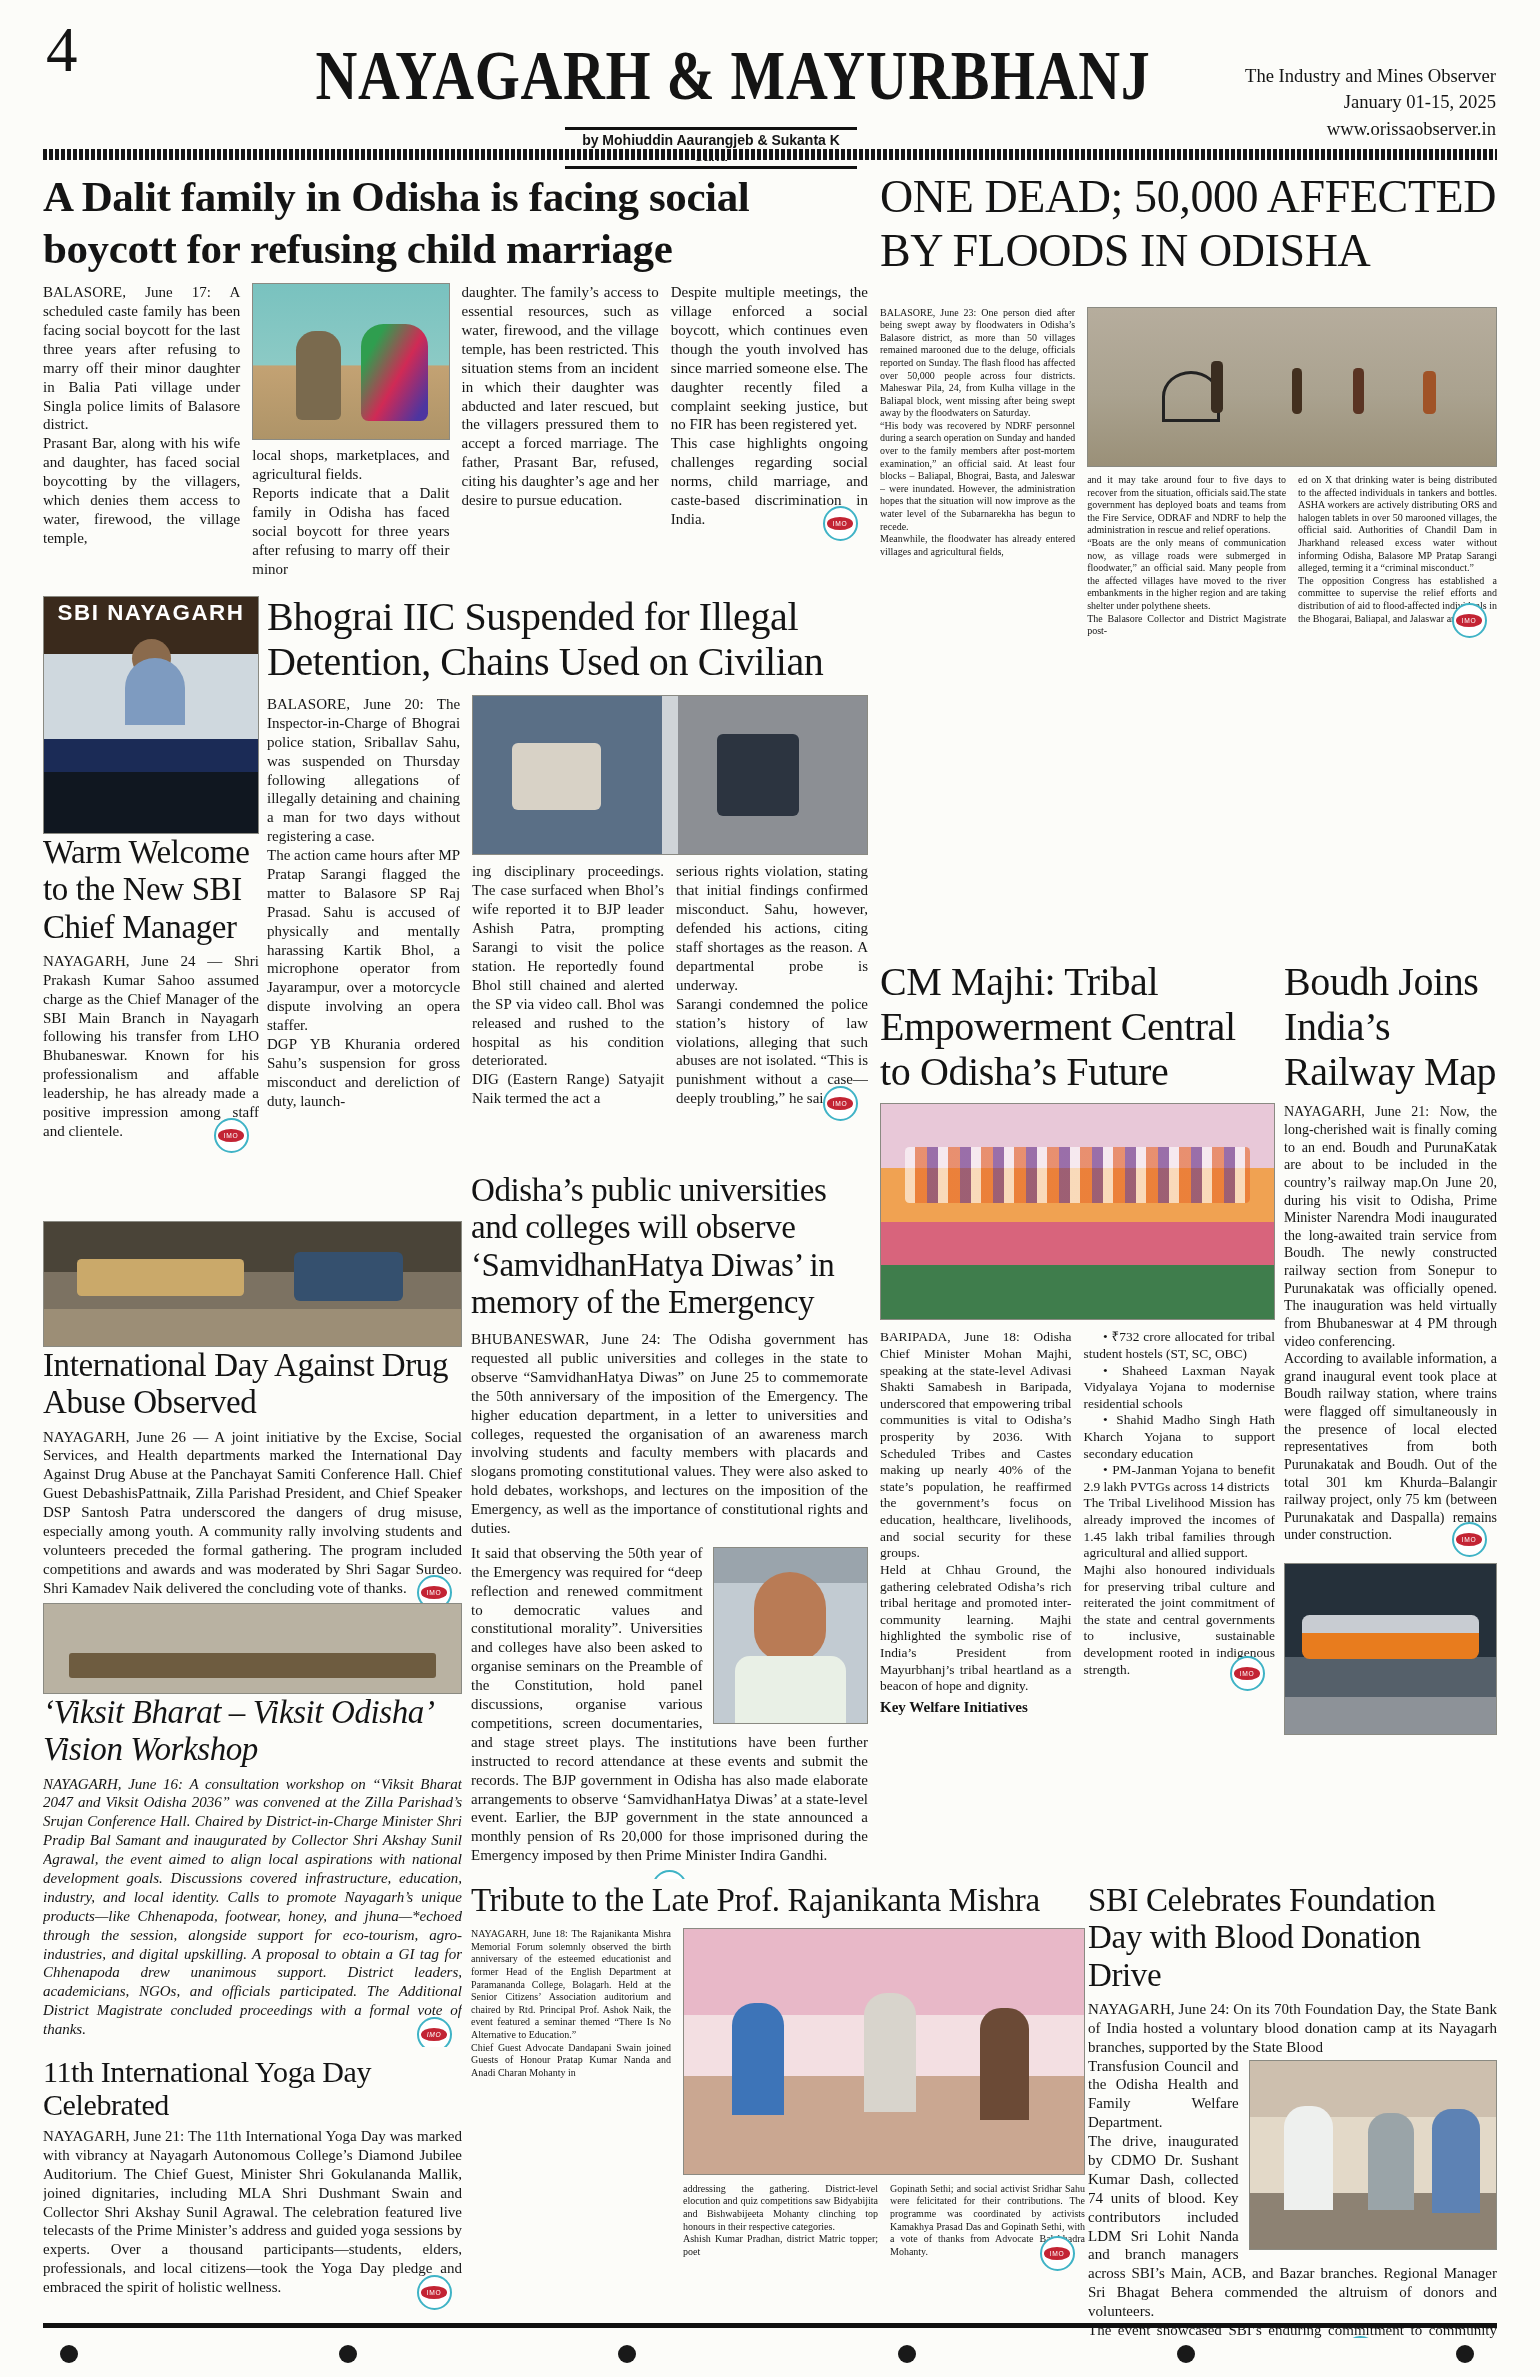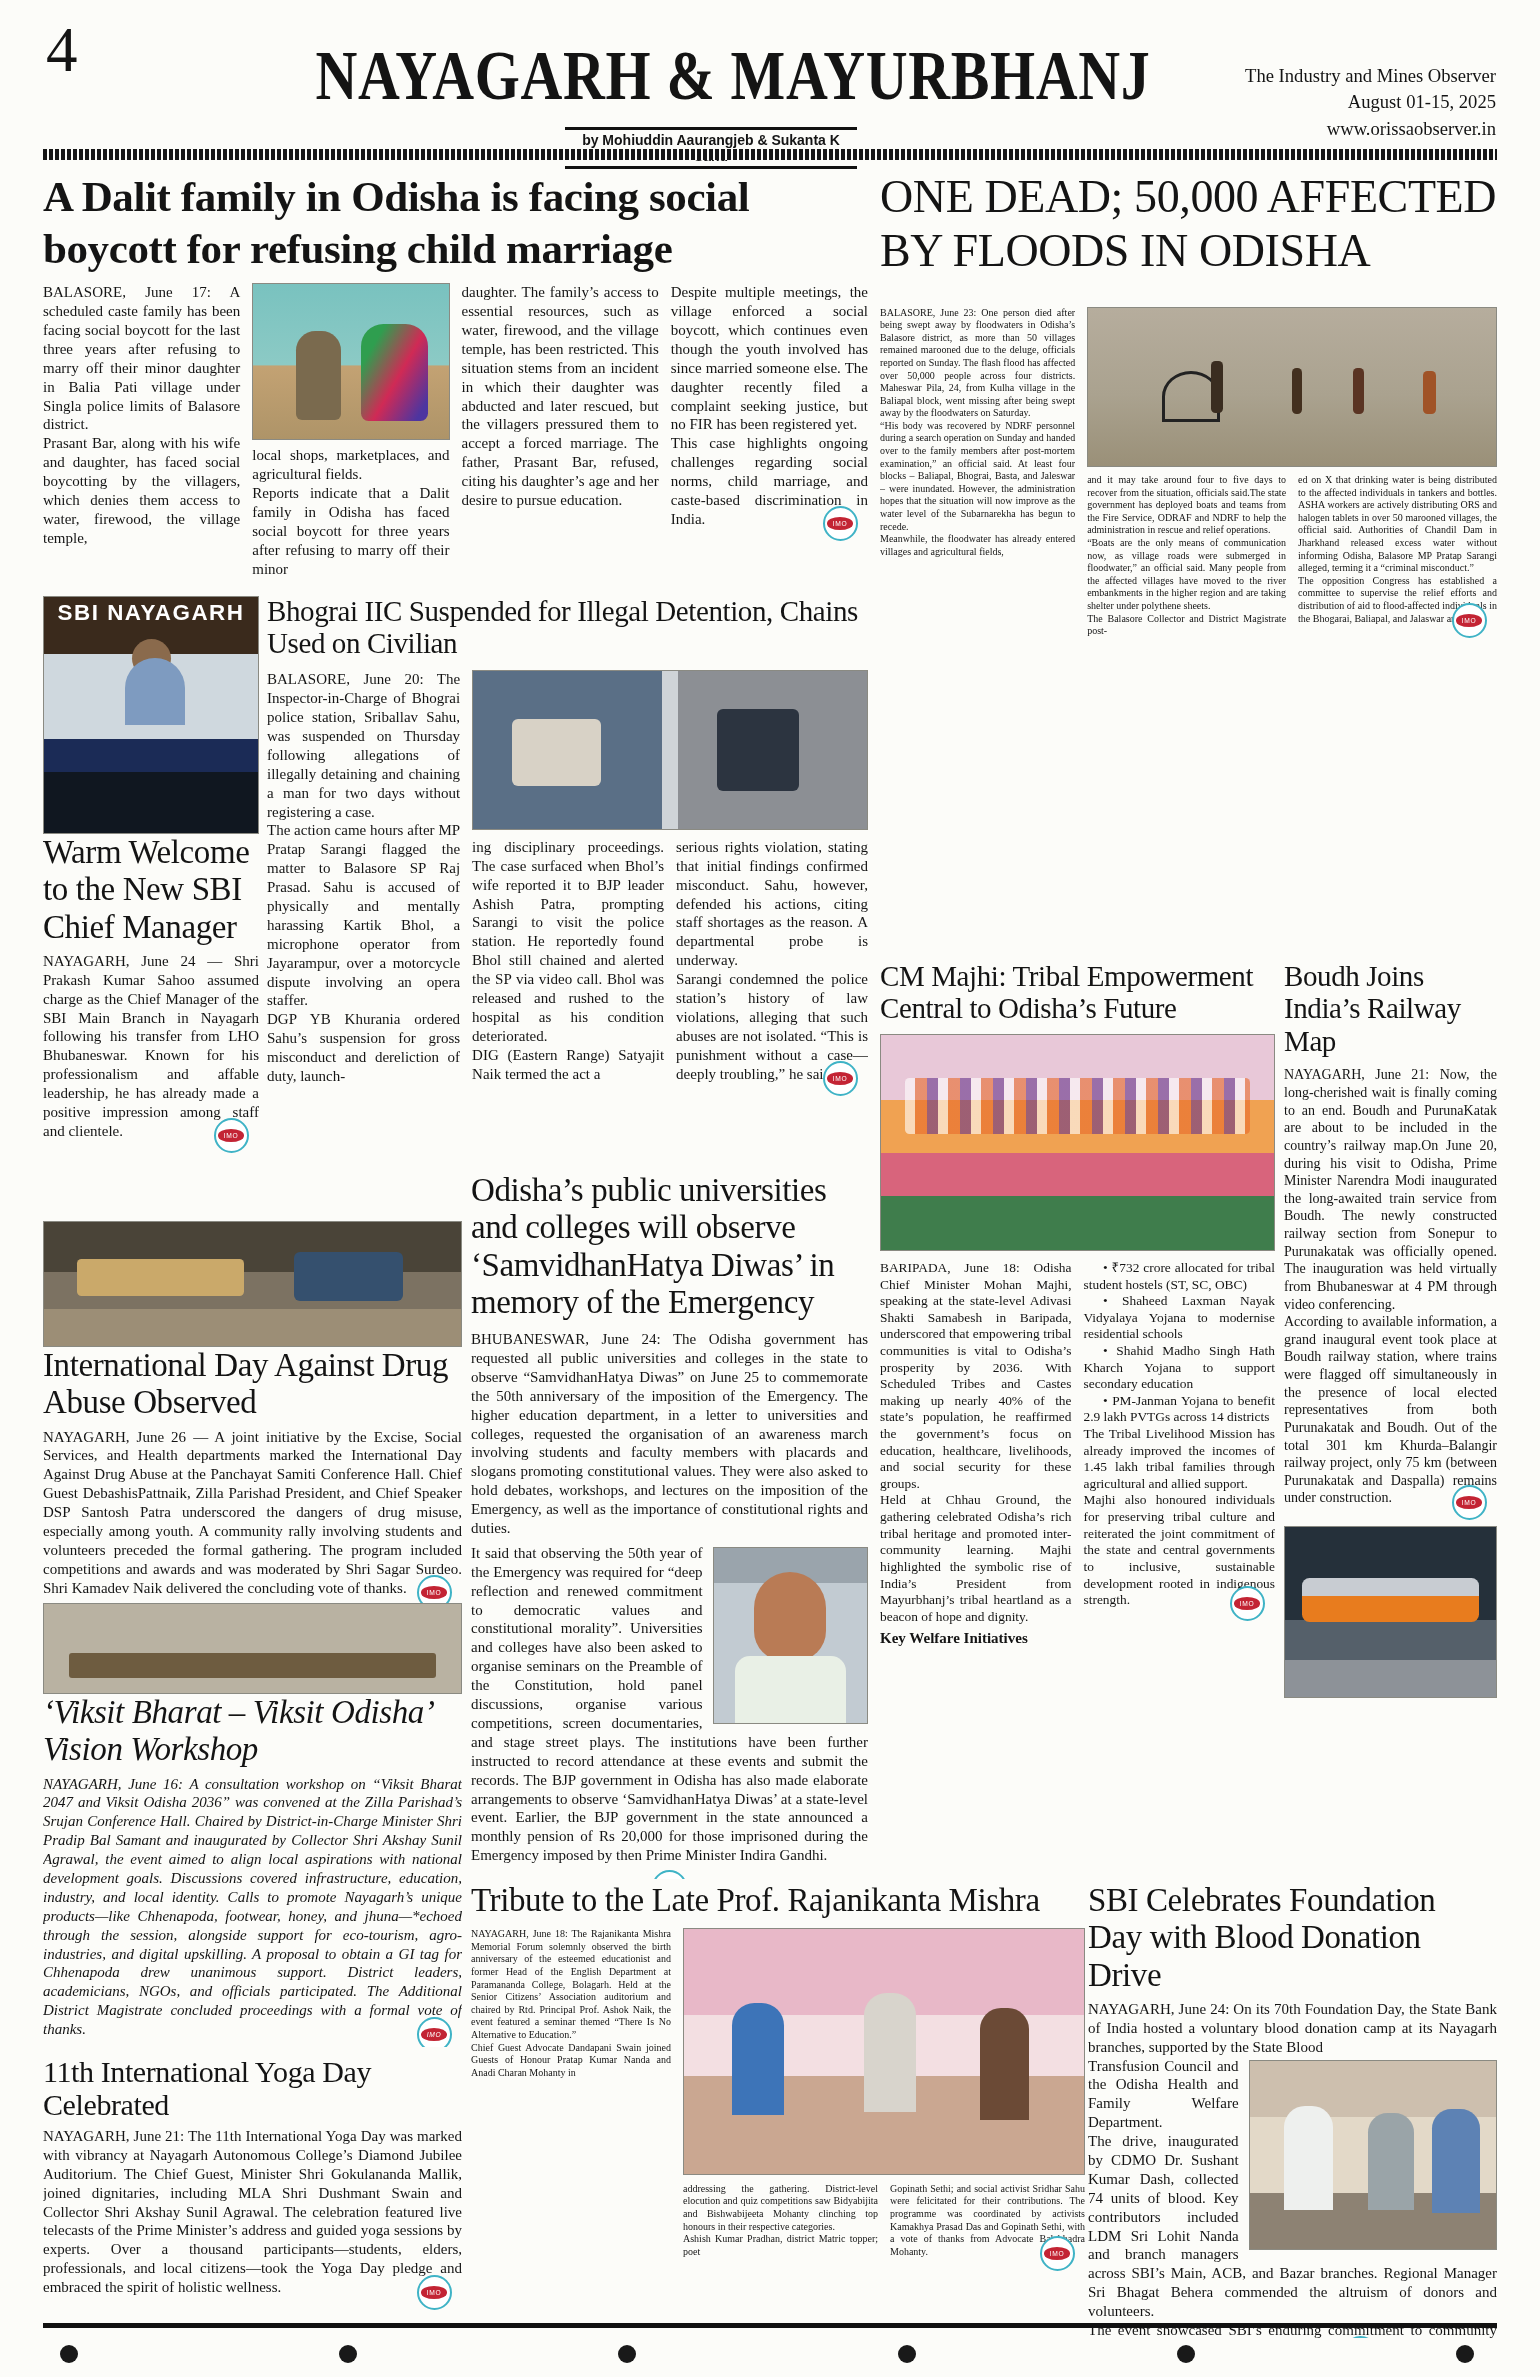--- a/index.html
+++ b/index.html
@@ -14,21 +14,21 @@
           font-family:"Liberation Sans",sans-serif;font-weight:bold;font-size:14px;
           border-top:3px solid #111;border-bottom:3px solid #111;padding:2.2px 1.5px;}
   .pub-info{position:absolute;right:45px;top:63px;text-align:right;font-size:18.6px;line-height:1.42;}
   .hatch-bar{position:absolute;left:43px;right:44px;top:149px;height:11.2px;
              background:repeating-linear-gradient(90deg,#161616 0 3.7px,#fcfcf9 3.7px 6px);}
   
   .art{position:absolute;overflow:hidden;}
   .art h2{margin:0;font-weight:400;letter-spacing:-0.4px;}
   .hl-xl{font-size:43px;line-height:1.2;font-weight:700 !important;}
   .hl-caps{font-size:46px;line-height:1.18;}
-  .hl-lg{font-size:29px;line-height:1.12;}
+  .hl-lg{font-size:40px;line-height:1.12;}
   .hl-md{font-size:33px;line-height:1.13;}
   .hl-sm{font-size:30px;line-height:1.1;}
   .coltext,.body{font-size:15px;line-height:1.26;text-align:justify;white-space:pre-line;}
   .cols{display:flex;gap:12px;}
   .col{flex:1;min-width:0;}
   .fs19 .coltext,.fs19.coltext,.fs19 .body{font-size:10px;}
   .fs18 .coltext{font-size:13.4px;line-height:1.24;}
   
   .photo{position:relative;overflow:hidden;border:0.7px solid #8a8a82;background:#b9b2a2;}
   .pf{position:absolute;}
@@ -94,21 +94,21 @@
 <div class="page">
 
   <header>
     <div class="page-num">4</div>
     <div class="masthead-wrap">
       <h1 class="masthead">NAYAGARH &amp; MAYURBHANJ</h1>
     </div>
     <div class="byline">by Mohiuddin Aaurangjeb  &amp; Sukanta K Sahu</div>
     <div class="pub-info">
       <div>The Industry and Mines Observer</div>
-      <div>August 01-15, 2025</div>
+      <div>January 01-15, 2025</div>
       <div>www.orissaobserver.in</div>
     </div>
     <div class="hatch-bar"></div>
   </header>
 
   <section class="art" style="left:43px;top:171px;width:825px;height:419px;">
     <h2 class="hl-xl">A Dalit family in Odisha is facing social boycott for refusing child marriage</h2>
     <div class="cols mt12">
       <div class="col">
         <div class="coltext">BALASORE, June 17: A scheduled caste family has been facing social boycott for the last three years after refusing to marry off their minor daughter in Balia Pati village under Singla police limits of Balasore district.

